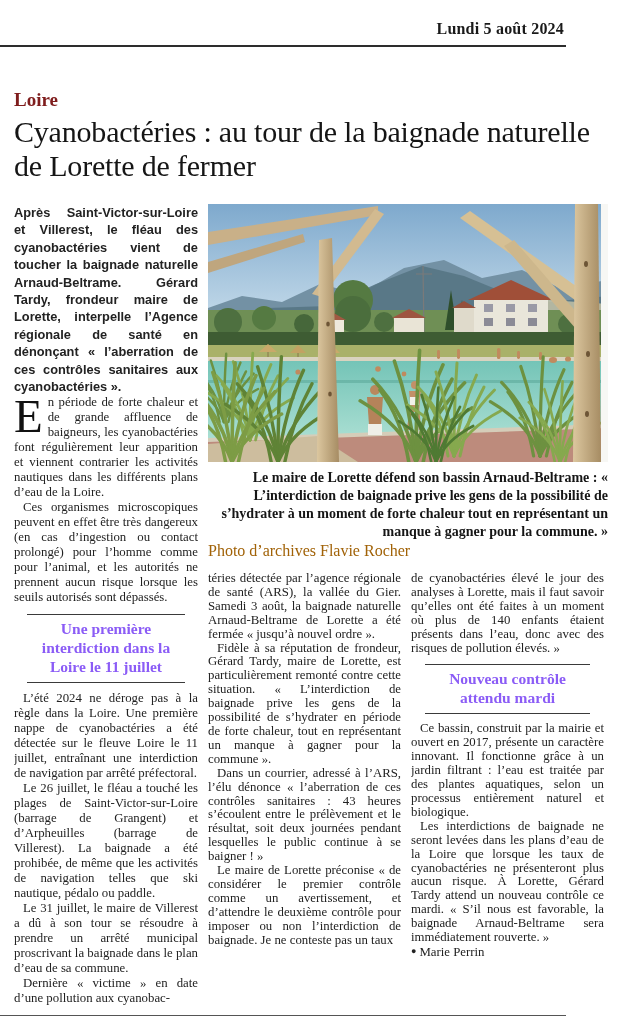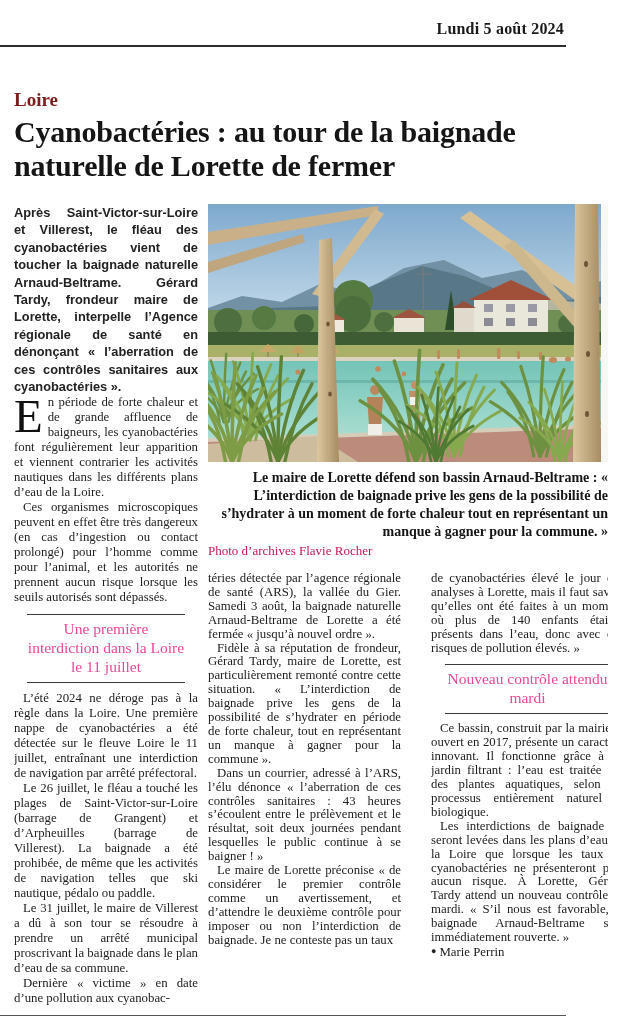--- a/index.html
+++ b/index.html
@@ -12,21 +12,21 @@
     overflow:hidden;
   }
   
   .masthead{padding-top:20px;width:566px;text-align:right;}
   .date{font-size:16px;font-weight:bold;padding-right:2px;letter-spacing:.2px;}
   .rule-top{width:566px;height:2px;background:#2d2d2d;margin-top:7px;}
   
   .kicker{margin:42px 0 0 14px;font-size:19px;font-weight:bold;color:#7f1d1d;}
   h1.headline{
     margin:4px 12px 0 14px;
-    font-size:30px;line-height:34px;font-weight:bold;color:#151515;
+    font-size:30px;line-height:34px;font-weight:normal;color:#151515;
     letter-spacing:-.2px;
   }
   
   .content{
     display:flex;gap:10px;
     margin:21px 12px 12px 14px;
     height:806px;overflow:hidden;
   }
   .col1{width:184px;flex:0 0 184px;overflow:hidden;}
   .right-zone{width:400px;flex:0 0 400px;}
@@ -42,33 +42,33 @@
   .ind{text-indent:9px;}
   .dropcap{
     float:left;font-size:47px;line-height:40px;
     padding:1px 5px 0 0;font-weight:normal;color:#111;
   }
   
   .subhead{
     width:86%;margin:9px auto 8px auto;
     border-top:1px solid #3a3a3a;border-bottom:1px solid #3a3a3a;
     padding:4px 0 6px 0;text-align:center;
-    font-weight:normal;font-size:15.5px;line-height:19px;color:#ec4899;
+    font-weight:bold;font-size:15.5px;line-height:19px;color:#8b5cf6;
   }
   
   figure{margin:0;padding:0;}
   .photo-box{width:400px;height:258px;overflow:hidden;line-height:0;}
   figcaption{margin-top:7px;}
   .caption{
     display:block;font-weight:bold;font-size:14px;line-height:18px;
     text-align:right;color:#161616;
   }
-  .credit{display:block;font-size:13px;line-height:17px;color:#be185d;margin-top:1px;font-family:Liberation Serif, serif;}
-  
-  .cols23{display:flex;gap:30px;margin-top:13px;height:446px;overflow:hidden;}
+  .credit{display:block;font-size:16px;line-height:17px;color:#a16207;margin-top:1px;font-family:Liberation Serif, serif;}
+  
+  .cols23{display:flex;gap:10px;margin-top:13px;height:446px;overflow:hidden;}
   .col2,.col3{width:193px;flex:0 0 193px;overflow:hidden;}
   
   .byline{margin-top:2px;font-weight:normal;font-size:12.8px;}
   .byline .bullet{font-size:9px;vertical-align:1.5px;margin-right:3px;}
   
   .rule-bottom{position:absolute;left:0;top:1015px;width:566px;height:1px;background:#555;}
 </style>
 </head>
 <body>
 

